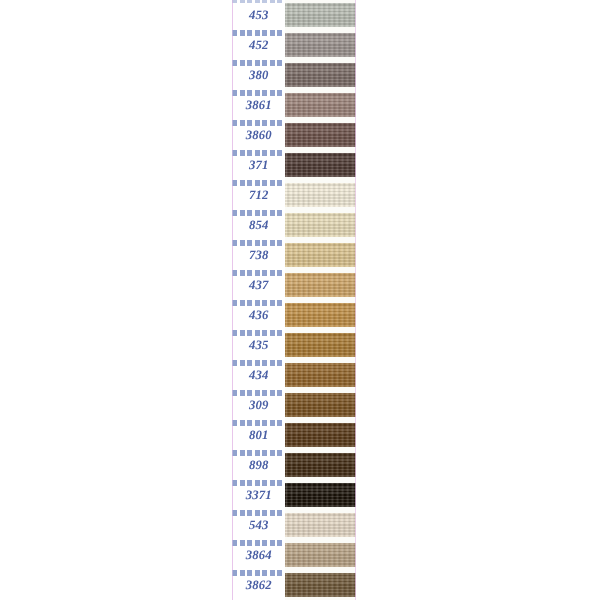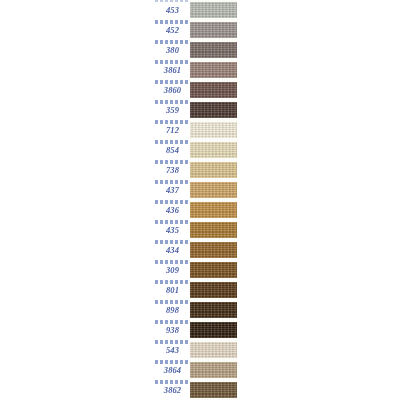--- a/index.html
+++ b/index.html
@@ -213,21 +213,21 @@
         </div>
         <div class="swatch-cell">
           <div class="swatch" style="background-color: rgb(109, 82, 74);"></div>
           <div class="swatch-gap"></div>
           <div class="swatch-gap bottom"></div>
         </div>
       </div>
       <div class="floss-row">
         <div class="row-label-cell">
           <div class="tick-strip"></div>
-          <span class="row-label">359</span>
+          <span class="row-label">371</span>
         </div>
         <div class="swatch-cell">
           <div class="swatch" style="background-color: rgb(78, 58, 51);"></div>
           <div class="swatch-gap"></div>
           <div class="swatch-gap bottom"></div>
         </div>
       </div>
       <div class="floss-row">
         <div class="row-label-cell">
           <div class="tick-strip"></div>
@@ -334,24 +334,24 @@
         </div>
         <div class="swatch-cell">
           <div class="swatch" style="background-color: rgb(67, 44, 19);"></div>
           <div class="swatch-gap"></div>
           <div class="swatch-gap bottom"></div>
         </div>
       </div>
       <div class="floss-row">
         <div class="row-label-cell">
           <div class="tick-strip"></div>
-          <span class="row-label">938</span>
-        </div>
-        <div class="swatch-cell">
-          <div class="swatch" style="background-color: rgb(48, 31, 14);"></div>
+          <span class="row-label">3371</span>
+        </div>
+        <div class="swatch-cell">
+          <div class="swatch" style="background-color: rgb(26, 18, 8);"></div>
           <div class="swatch-gap"></div>
           <div class="swatch-gap bottom"></div>
         </div>
       </div>
       <div class="floss-row">
         <div class="row-label-cell">
           <div class="tick-strip"></div>
           <span class="row-label">543</span>
         </div>
         <div class="swatch-cell">

